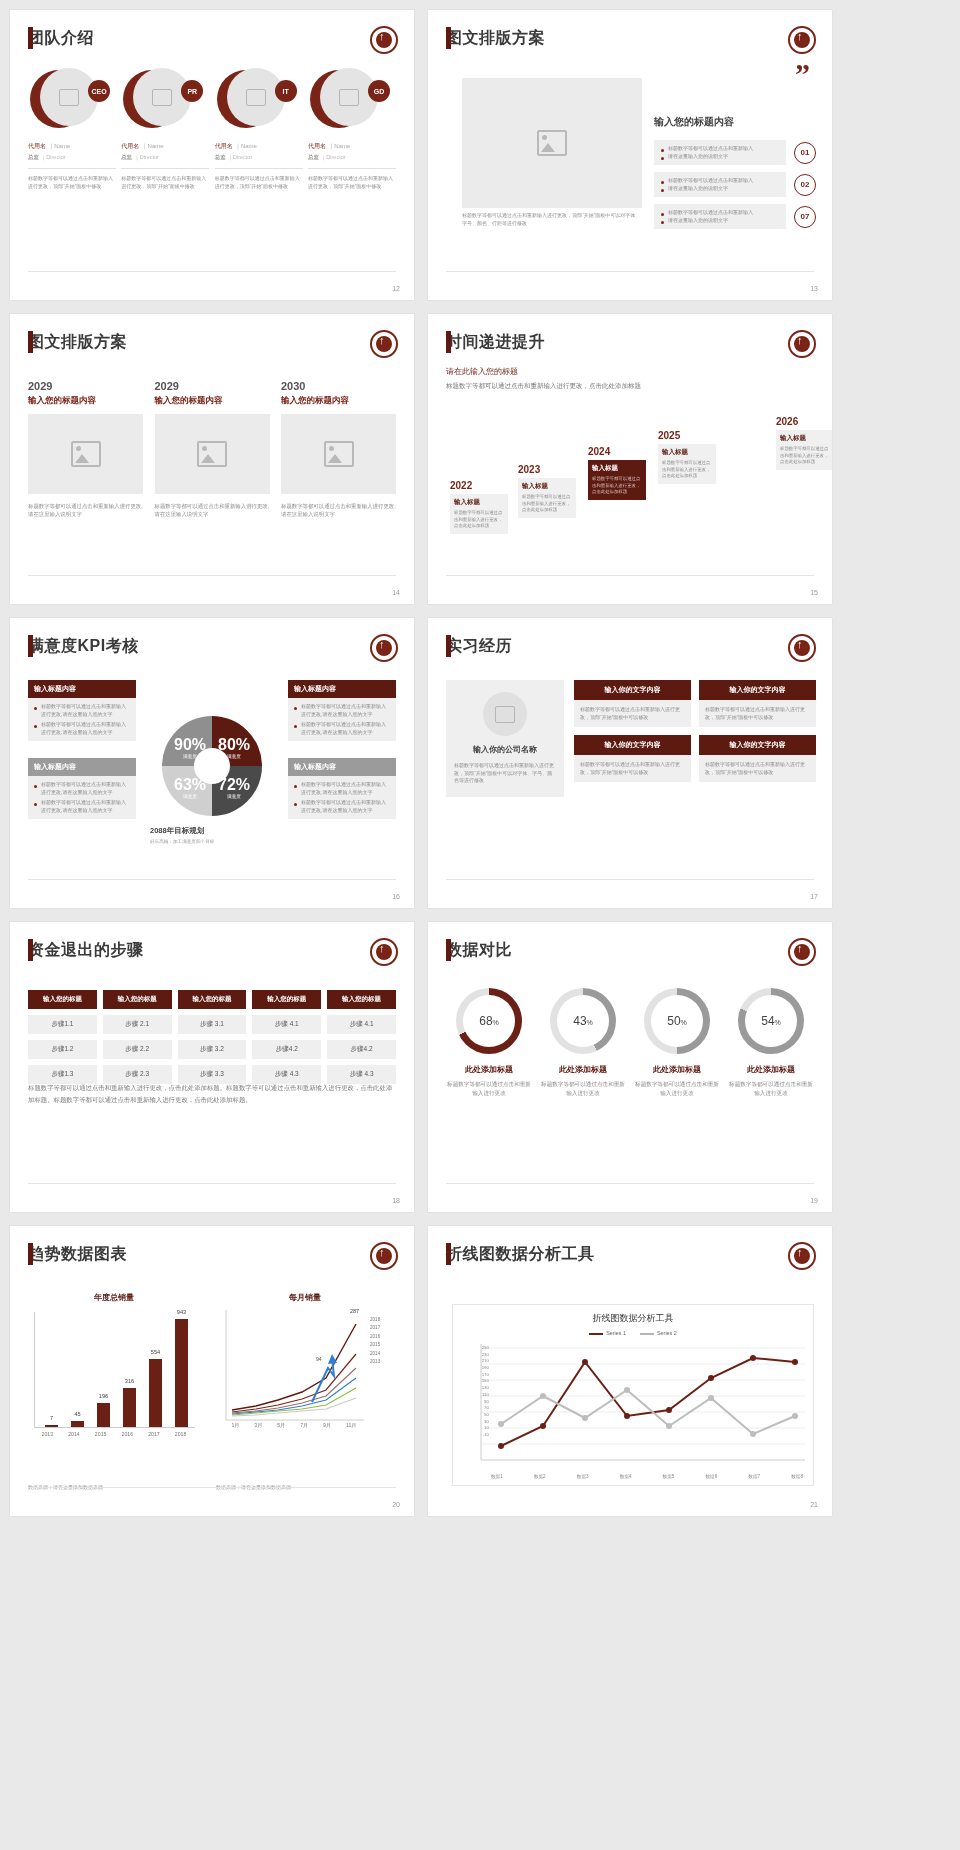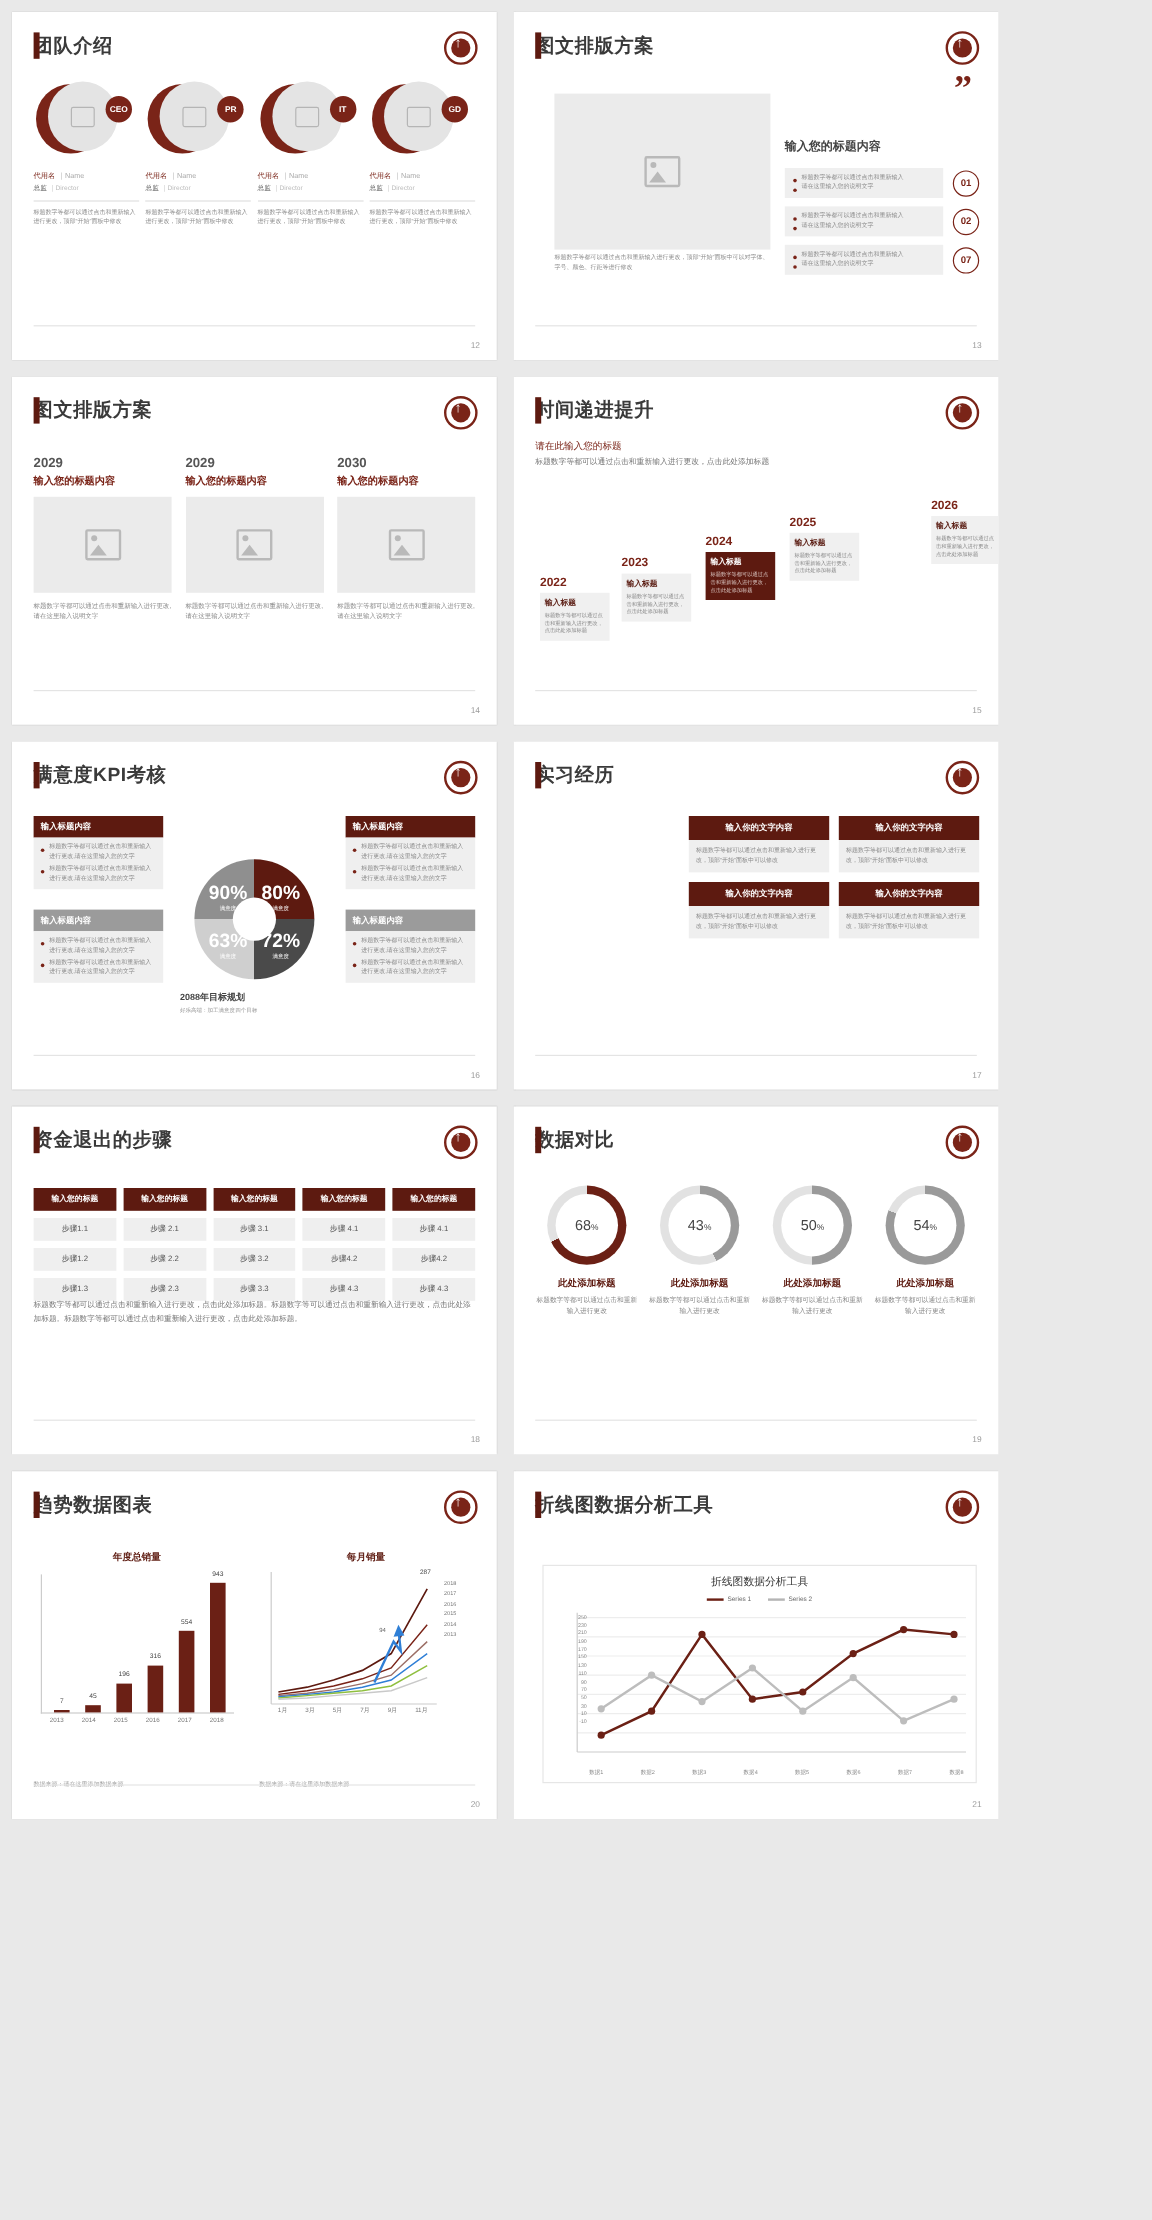--- a/index.html
+++ b/index.html
@@ -386,20 +386,27 @@
   <div class="slide">
     <div class="s-title">
       <div class="bar"></div>
       <div class="txt">实习经历</div>
     </div>
     <div class="logo">
         <div class="ring"></div>
         <div class="arrow">↑</div>
       </div>
 
+    <div class="s17-left">
+      <div class="circ">
+          <div class="ic" style="width:18px;height:15px;border:1.6px solid #b5b5b5;border-radius:2px;position:relative"></div>
+        </div>
+      <div style="font-size:8px;font-weight:bold;color:#444;text-align:center">输入你的公司名称</div>
+      <div class="tiny" style="margin-top:7px">标题数字等都可以通过点击和重新输入进行更改，顶部“开始”面板中可以对字体、字号、颜色等进行修改</div>
+    </div>
 
     <div class="s17-right">
       <div class="card17">
           <div class="h">输入你的文字内容</div>
           <div class="b tiny">标题数字等都可以通过点击和重新输入进行更改，顶部“开始”面板中可以修改</div>
         </div>
       <div class="card17">
           <div class="h">输入你的文字内容</div>
           <div class="b tiny">标题数字等都可以通过点击和重新输入进行更改，顶部“开始”面板中可以修改</div>
         </div>

